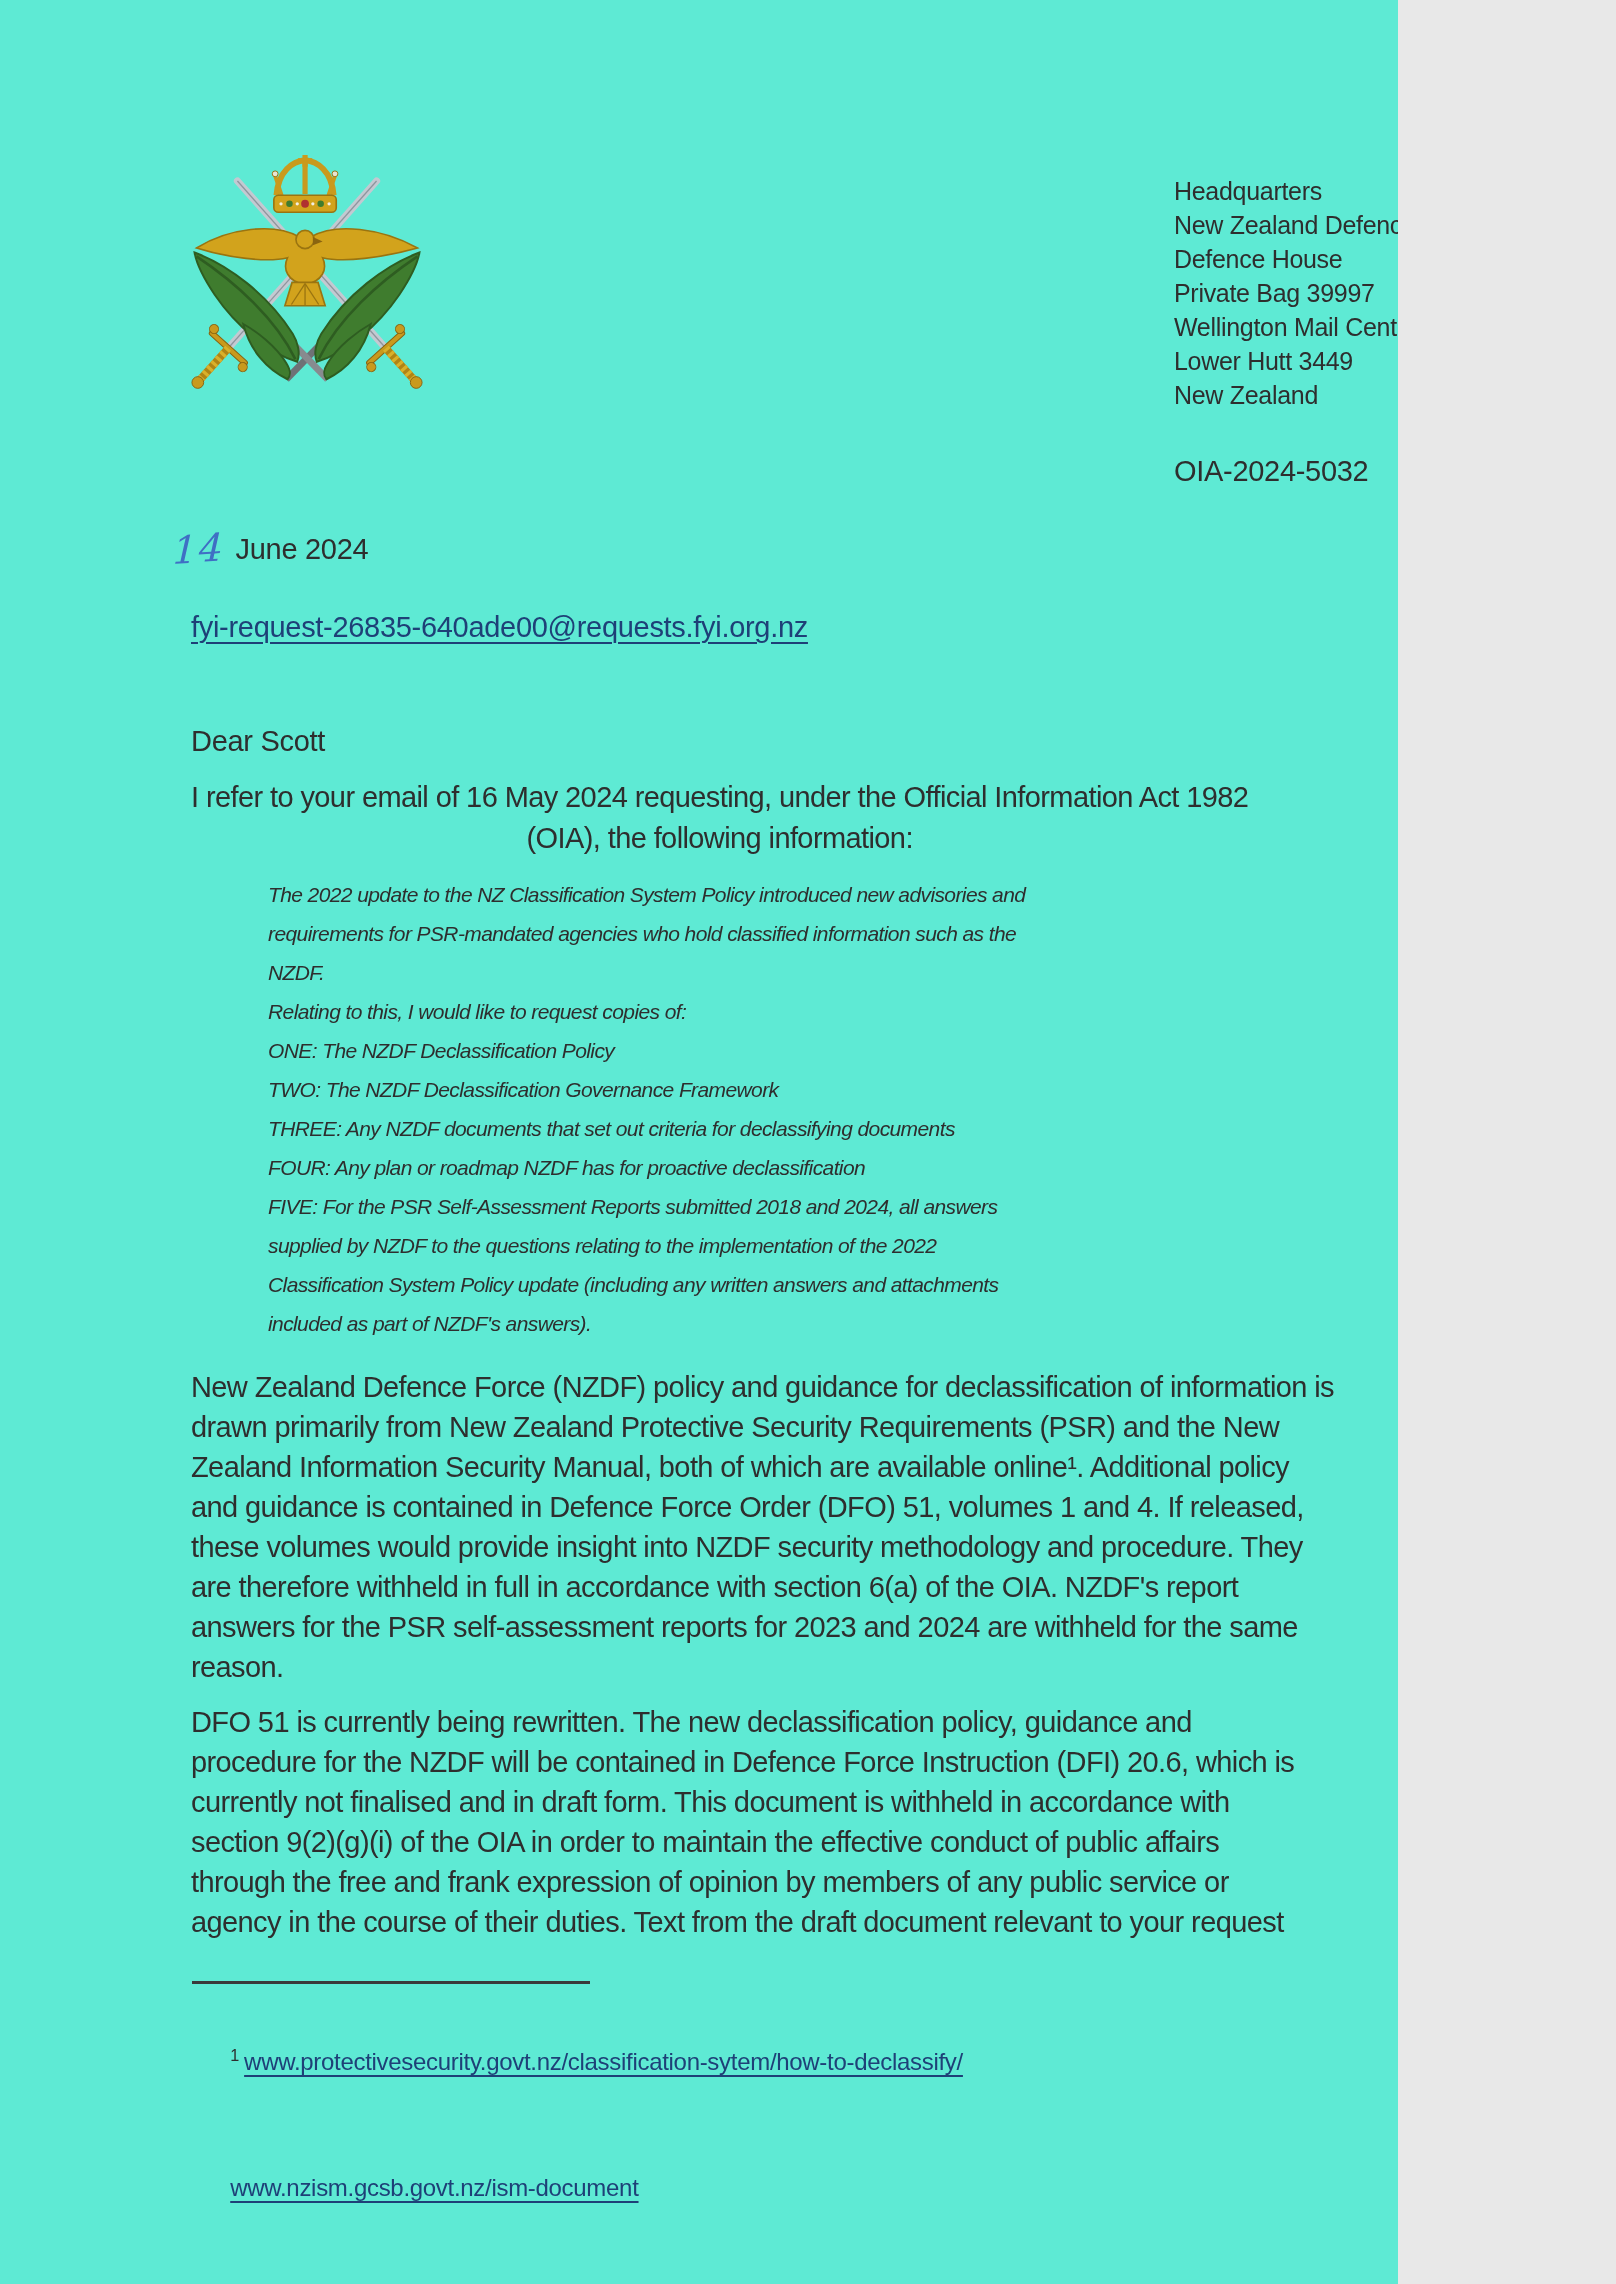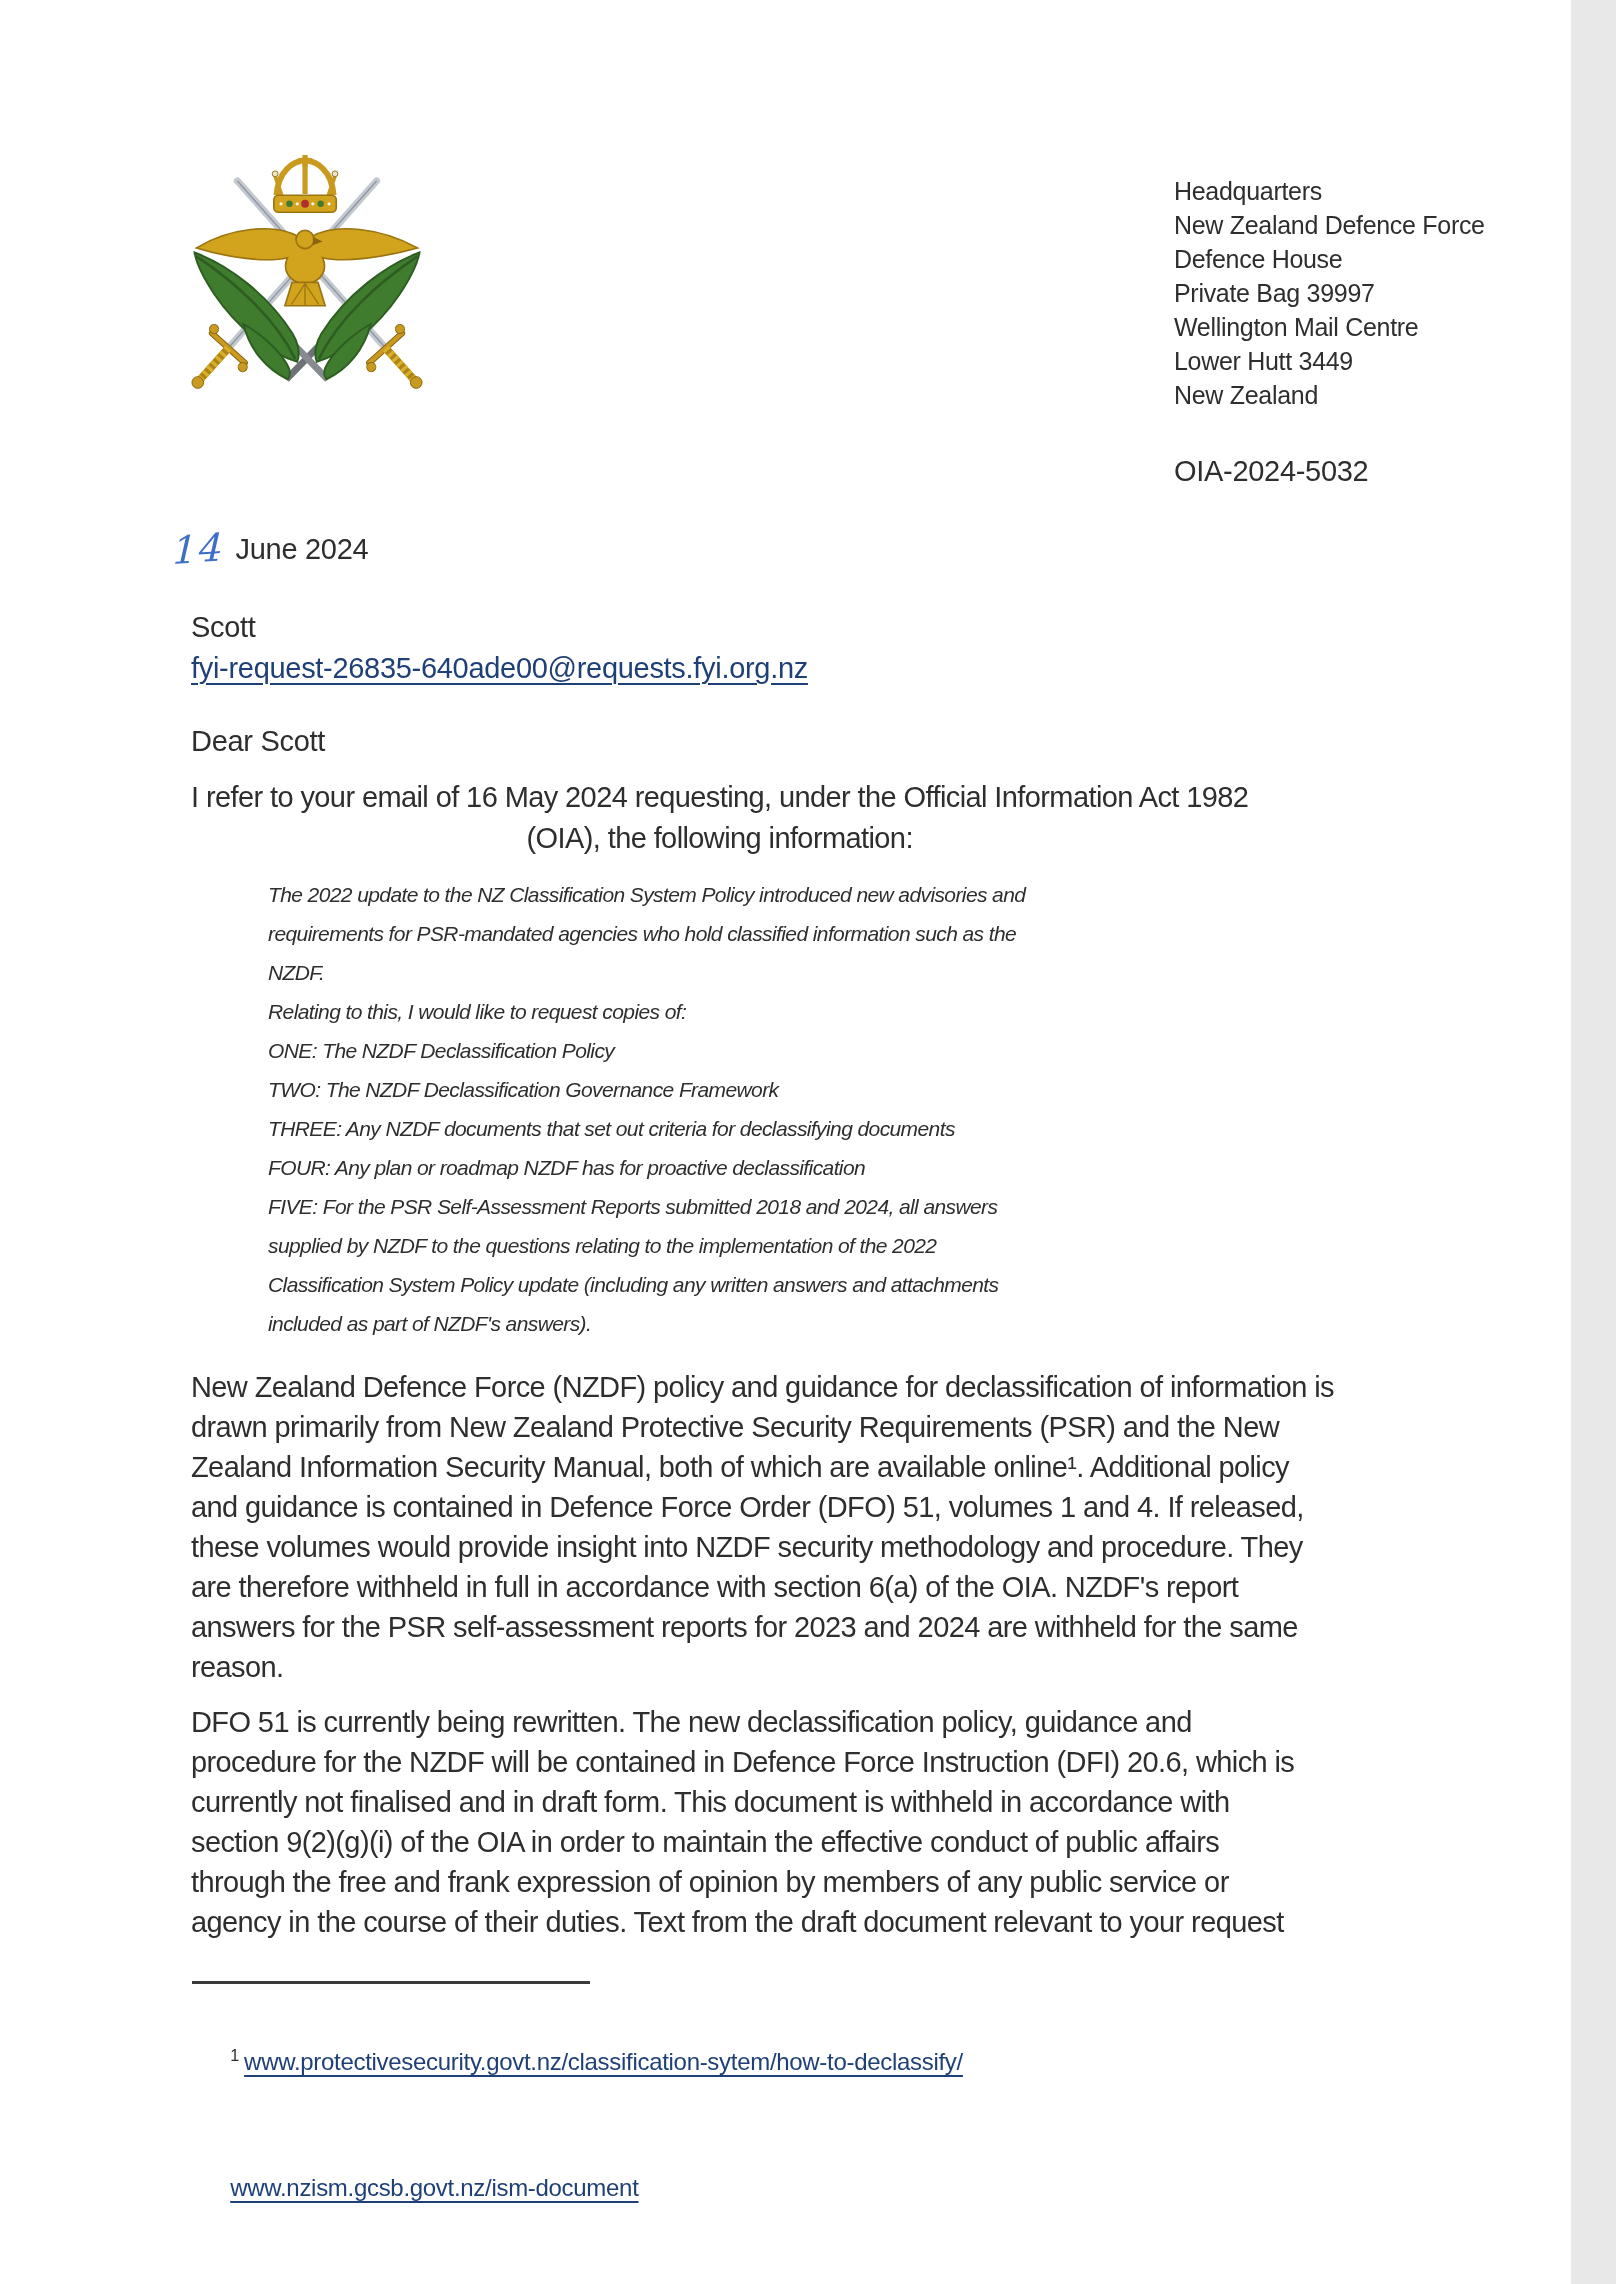--- a/index.html
+++ b/index.html
@@ -1,19 +1,19 @@
 <!DOCTYPE html>
 <html style="--text: #2e2e2e; --link: #1e4077; --ink: #3f6fc4;font-size:10.4px"><head>
 <meta charset="utf-8">
 <style>
   html,body{margin:0;padding:0;background:#e8e8e8;}
   .page{
     position:relative;
-    width:1571px;height:2284px;
-    background:#ffffff;
+    width:1398px;height:2284px;
+    background:#5eead4;
     font-family:"Liberation Sans",sans-serif;
     color:var(--text,#2e2e2e);
     overflow:hidden;
   }
   .abs{position:absolute;}
   .lines > div{white-space:pre;}
 
   .crest{left:190px;top:155px;width:234px;height:260px;}
 
   .addr{left:1174px;top:174px;font-size:25px;line-height:34px;letter-spacing:-0.3px;}
@@ -150,21 +150,20 @@
       <div>New Zealand</div>
     </div>
 
   <div class="abs ref">OIA-2024-5032</div>
 
   <div class="abs dateline">
     <span class="hand">14</span><span>June 2024</span>
   </div>
 
   <div class="abs recipient">
-    <div>Scott</div>
     <div><a href="#">fyi-request-26835-640ade00@requests.fyi.org.nz</a></div>
   </div>
 
   <div class="abs salutation">Dear Scott</div>
 
   <div class="abs intro lines">
       <div>I refer to your email of 16 May 2024 requesting, under the Official Information Act 1982</div>
       <div>(OIA), the following information:</div>
     </div>
 

